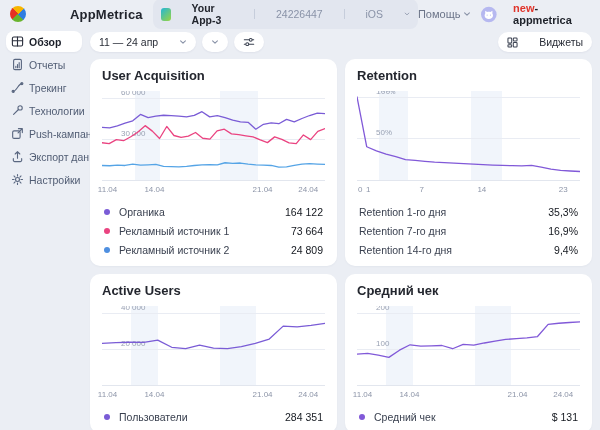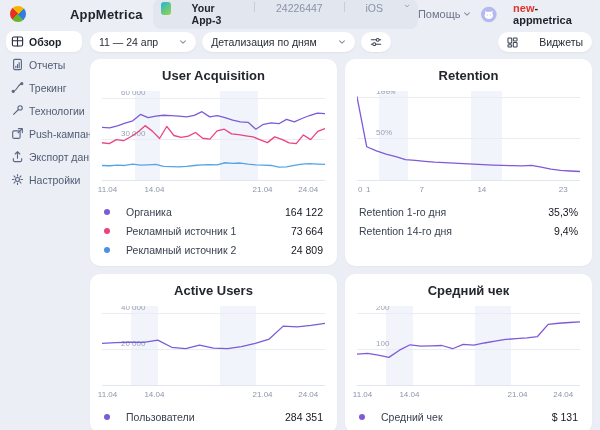--- a/index.html
+++ b/index.html
@@ -11,21 +11,21 @@
   }
   
   .topbar { height:28px; display:flex; align-items:center; justify-content:space-between; padding:0 10px; }
   .topbar-left, .topbar-right { display:flex; align-items:center; gap:10px; }
   .brand { display:flex; align-items:center; gap:5px; cursor:pointer; }
   .logo {
     width:16px; height:16px; border-radius:50%;
     background:conic-gradient(#f7b500 0 13%, #2f7de1 13% 38%, #69b42e 38% 63%, #e63223 63% 88%, #f7b500 88% 100%);
   }
   .brand-name { font-weight:bold; font-size:13px; letter-spacing:.2px;margin-left:39px; }
-  .app-chip { background:#e2e6ef; border-radius:8px; padding:3px 8px; display:flex; gap:21px; font-size:10.5px; cursor:pointer; }
+  .app-chip { background:#e2e6ef; border-radius:8px; padding:3px 8px; display:flex; align-items:center; gap:21px; font-size:10.5px; cursor:pointer; }
   .app-icon { width:13px; height:13px; border-radius:3px; background:linear-gradient(135deg,#2fb9c9 10%,#8fd24f 90%); }
   .app-name { font-weight:bold; }
   .muted { color:#8a93a8; }
   .vsep { width:1px; height:10px; background:#c6cddb; }
   .help { display:flex; align-items:center; gap:3px; font-size:11px; color:#6b7488; cursor:pointer; }
   .user { display:flex; align-items:center; gap:16px; cursor:pointer; }
   .username { font-size:11px; font-weight:bold; color:#1d2129; }
   .username .hl { color:#e0352b; }
   
   .layout { display:flex; align-items:flex-start; }
@@ -35,32 +35,32 @@
   .nav-icon { width:13px; height:13px; flex:none; display:flex; }
   .main { flex:1; padding:3px 8px 0 4px; min-width:0; }
   
   .toolbar { display:flex; justify-content:space-between; align-items:center; margin:1px 0 7px; }
   .toolbar-left { display:flex; gap:6px; }
   .pill { background:#fff; border:0; border-radius:10px; padding:4px 9px; font-size:10.5px; color:#2a2e38; font-family:inherit;
           display:inline-flex; align-items:center; gap:21px; cursor:pointer; box-shadow:0 1px 2px rgba(30,40,80,.06); line-height:12px; }
   
   .grid { display:grid; grid-template-columns:1fr 1fr; gap:8px; }
   .card { background:#fff; border-radius:10px; padding:9px 12px 7px; box-shadow:0 1px 2px rgba(30,40,80,.04); }
-  .card h3 { margin:0 0 8px; font-size:13px; font-weight:600; color:#23262e;text-align:center; }
+  .card h3 { margin:0 0 8px; font-size:13px; font-weight:600; color:#23262e; }
   .plot { position:relative; border-bottom:1px solid #e2e6ee; overflow:hidden; }
   .tall .plot { height:90px; }
   .short .plot { height:80px; }
   .band { position:absolute; top:0; bottom:0; background:#f1f5fb; }
   .gridline { position:absolute; left:0; right:0; height:1px; background:#e9ecf3; }
   .ylabel { position:absolute; left:19px; font-size:8px; color:#9aa2b4; transform:translateY(-110%); background:transparent; }
   svg.lines { position:absolute; inset:0; width:100%; height:100%; display:block; }
   .xlabels { position:relative; height:12px; margin-top:4px; font-size:8px; color:#8d95a8; }
   .xlabels span { position:absolute; top:0; transform:translateX(-50%); white-space:nowrap; }
   .legend { margin-top:5px; }
-  .lrow { display:flex; align-items:center; gap:16px; padding:3.5px 2px; font-size:10.5px; color:#3a4150; }
+  .lrow { display:flex; align-items:center; gap:9px; padding:3.5px 2px; font-size:10.5px; color:#3a4150; }
   .lrow .dot { width:6px; height:6px; border-radius:50%; flex:none; }
   .lrow .lvalue { margin-left:auto; color:#14181f; }
 </style>
 </head>
 <body>
 
 <div class="app">
 
   <header class="topbar">
     <div class="topbar-left">
@@ -169,21 +169,20 @@
     <main class="main">
       <div class="toolbar">
         <div class="toolbar-left">
           <button class="pill">
             <span>11 — 24 апр</span>
             <svg width="8" height="8" viewBox="0 0 10 10">
                 <path d="M2 3.5L5 6.5L8 3.5" stroke="#8a93a8" stroke-width="1.4" fill="none" stroke-linecap="round" stroke-linejoin="round"></path>
               </svg>
           </button>
           <button class="pill">
-            <span>Детализация по дням</span>
             <svg width="8" height="8" viewBox="0 0 10 10">
                 <path d="M2 3.5L5 6.5L8 3.5" stroke="#8a93a8" stroke-width="1.4" fill="none" stroke-linecap="round" stroke-linejoin="round"></path>
               </svg>
           </button>
           <button class="pill">
             <svg width="12" height="12" viewBox="0 0 14 14">
               <path d="M1.5 4.5h11M1.5 9.5h11" stroke="#3a4150" stroke-width="1.2" stroke-linecap="round"></path>
               <circle cx="9" cy="4.5" r="1.7" fill="#fff" stroke="#3a4150" stroke-width="1.2"></circle>
               <circle cx="5" cy="9.5" r="1.7" fill="#fff" stroke="#3a4150" stroke-width="1.2"></circle>
             </svg>
@@ -259,20 +258,24 @@
               <span style="left: 29%;">7</span>
               <span style="left: 56%; text-align: right;">14</span>
               <span style="left: 92.5%;">23</span>
             </div>
           <div class="legend">
               <div class="lrow">
                 <span>Retention 1-го дня</span>
                 <span class="lvalue">35,3%</span>
               </div>
               <div class="lrow">
+                <span>Retention 7-го дня</span>
+                <span class="lvalue">16,9%</span>
+              </div>
+              <div class="lrow">
                 <span>Retention 14-го дня</span>
                 <span class="lvalue">9,4%</span>
               </div>
             </div>
         </section>
         <section class="card short">
           <h3>Active Users</h3>
           <div class="plot">
               <div class="band" style="left: 13%; width: 12%;"></div>
               <div class="band" style="left: 53%; width: 16%;"></div>

